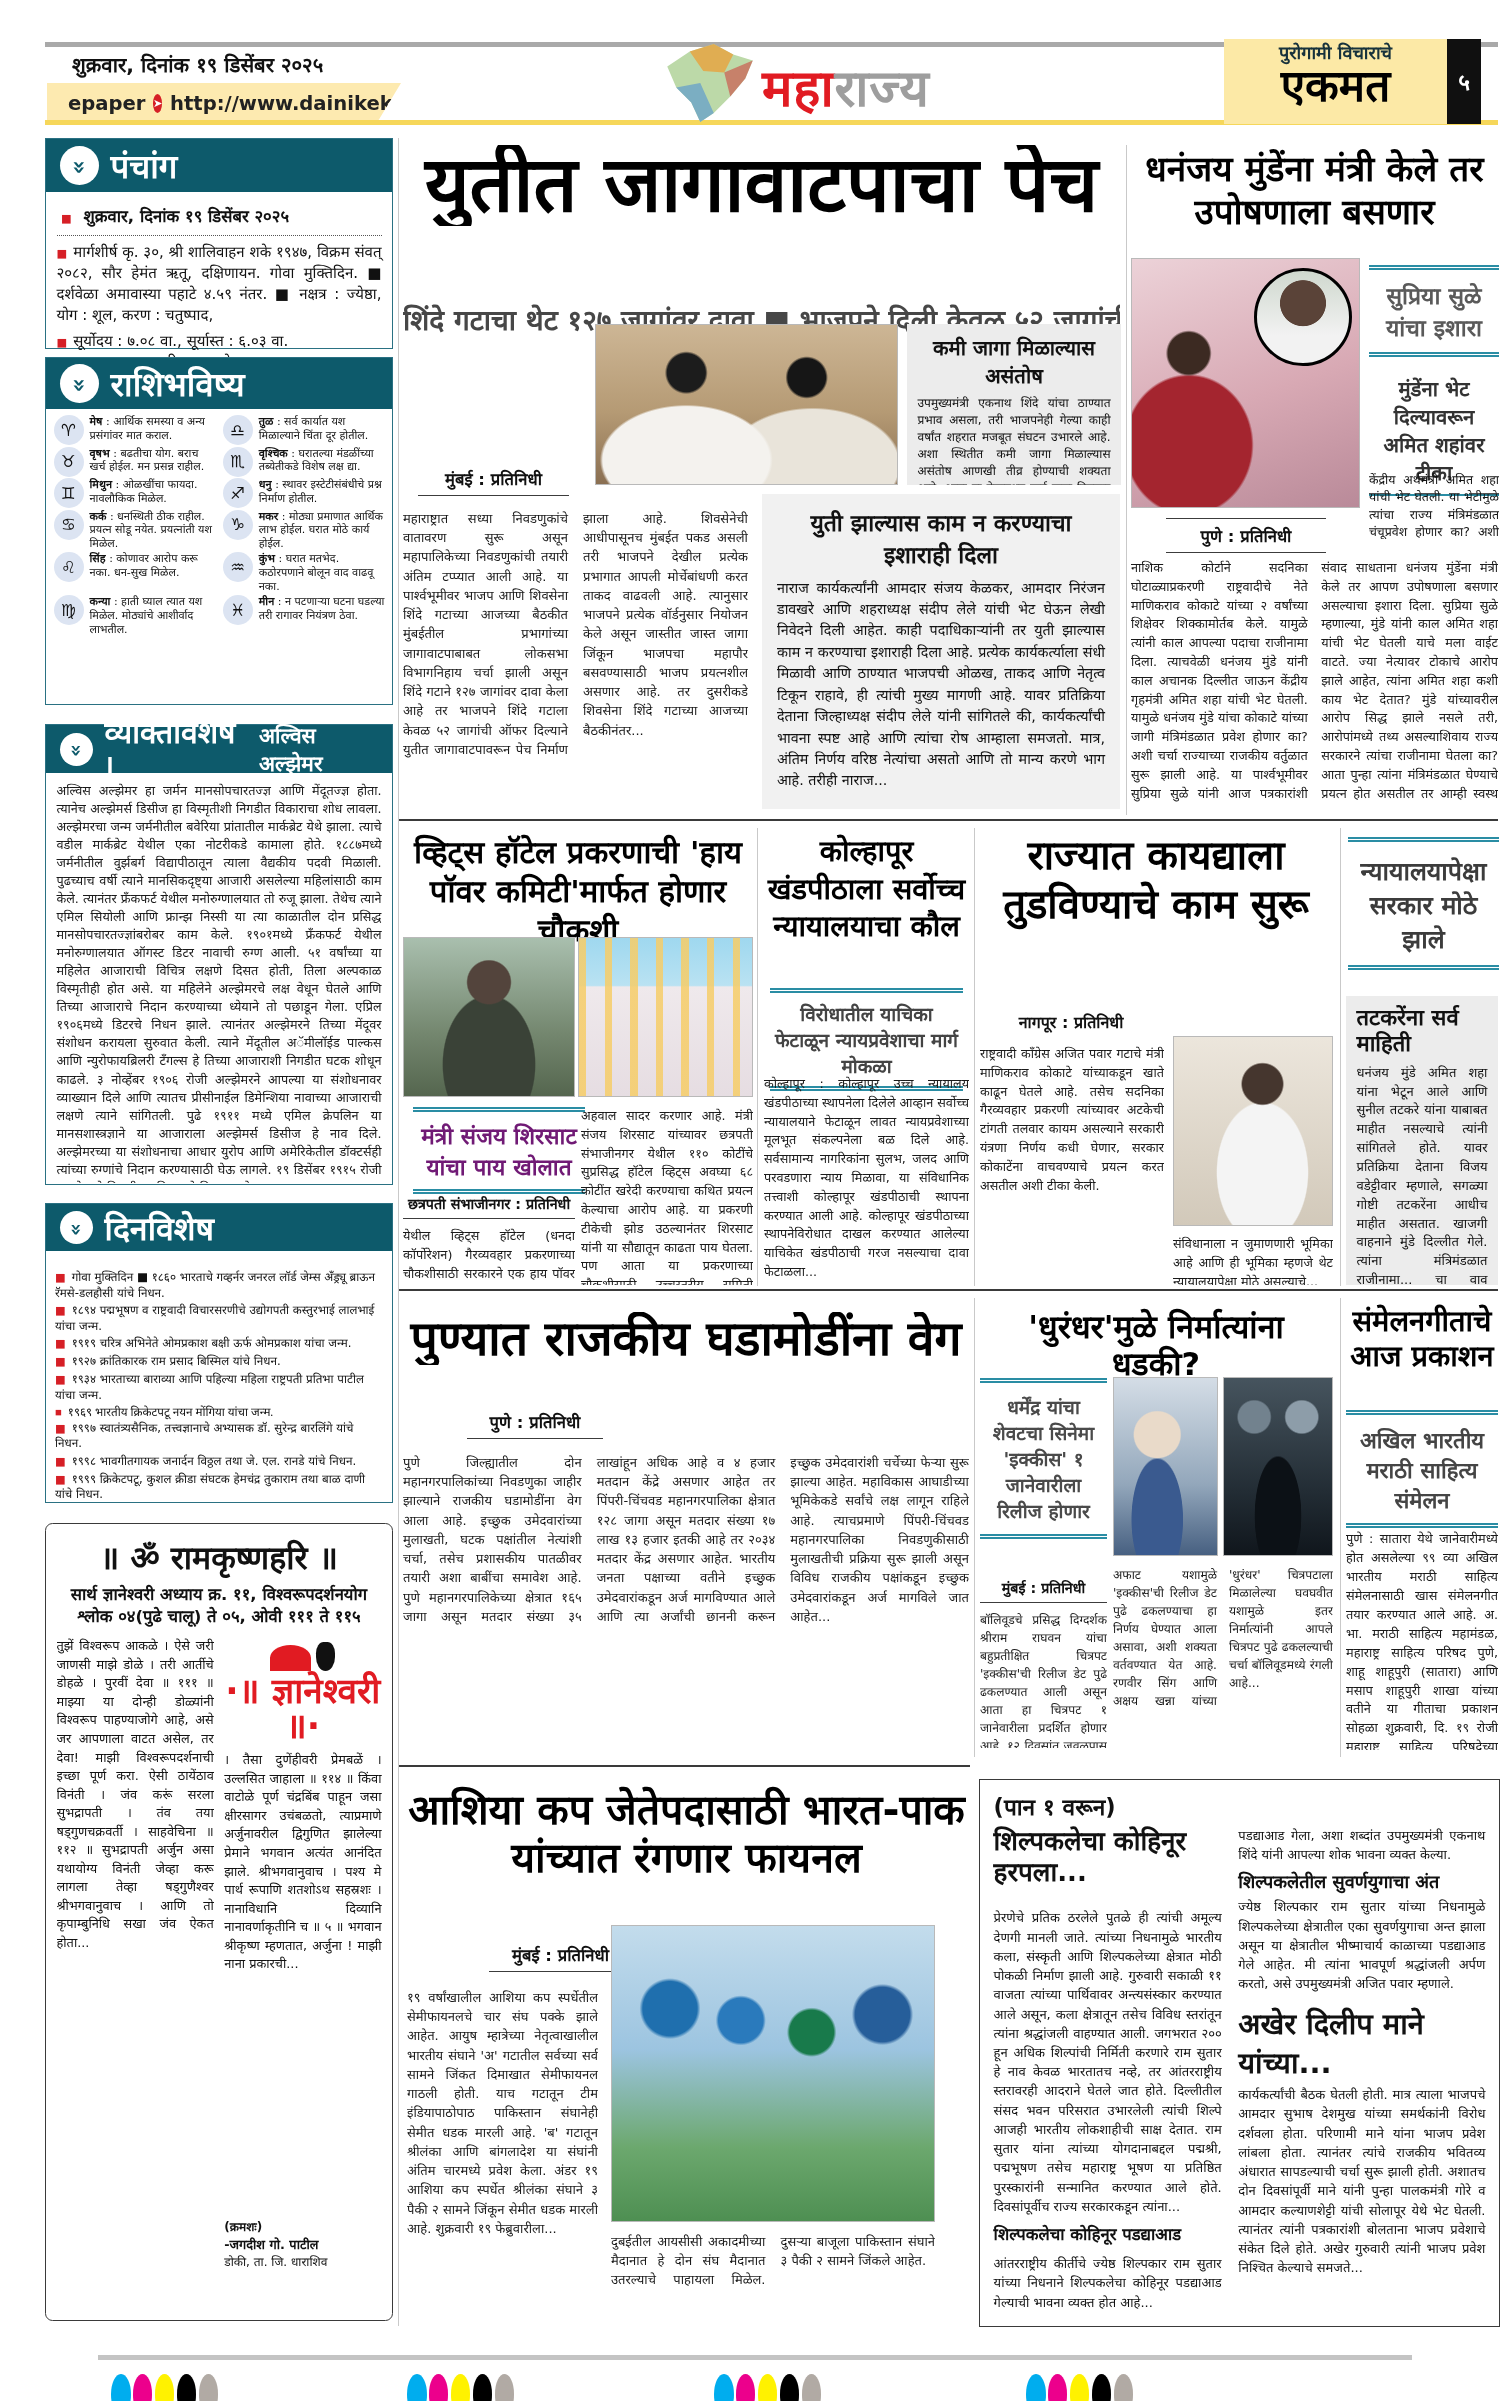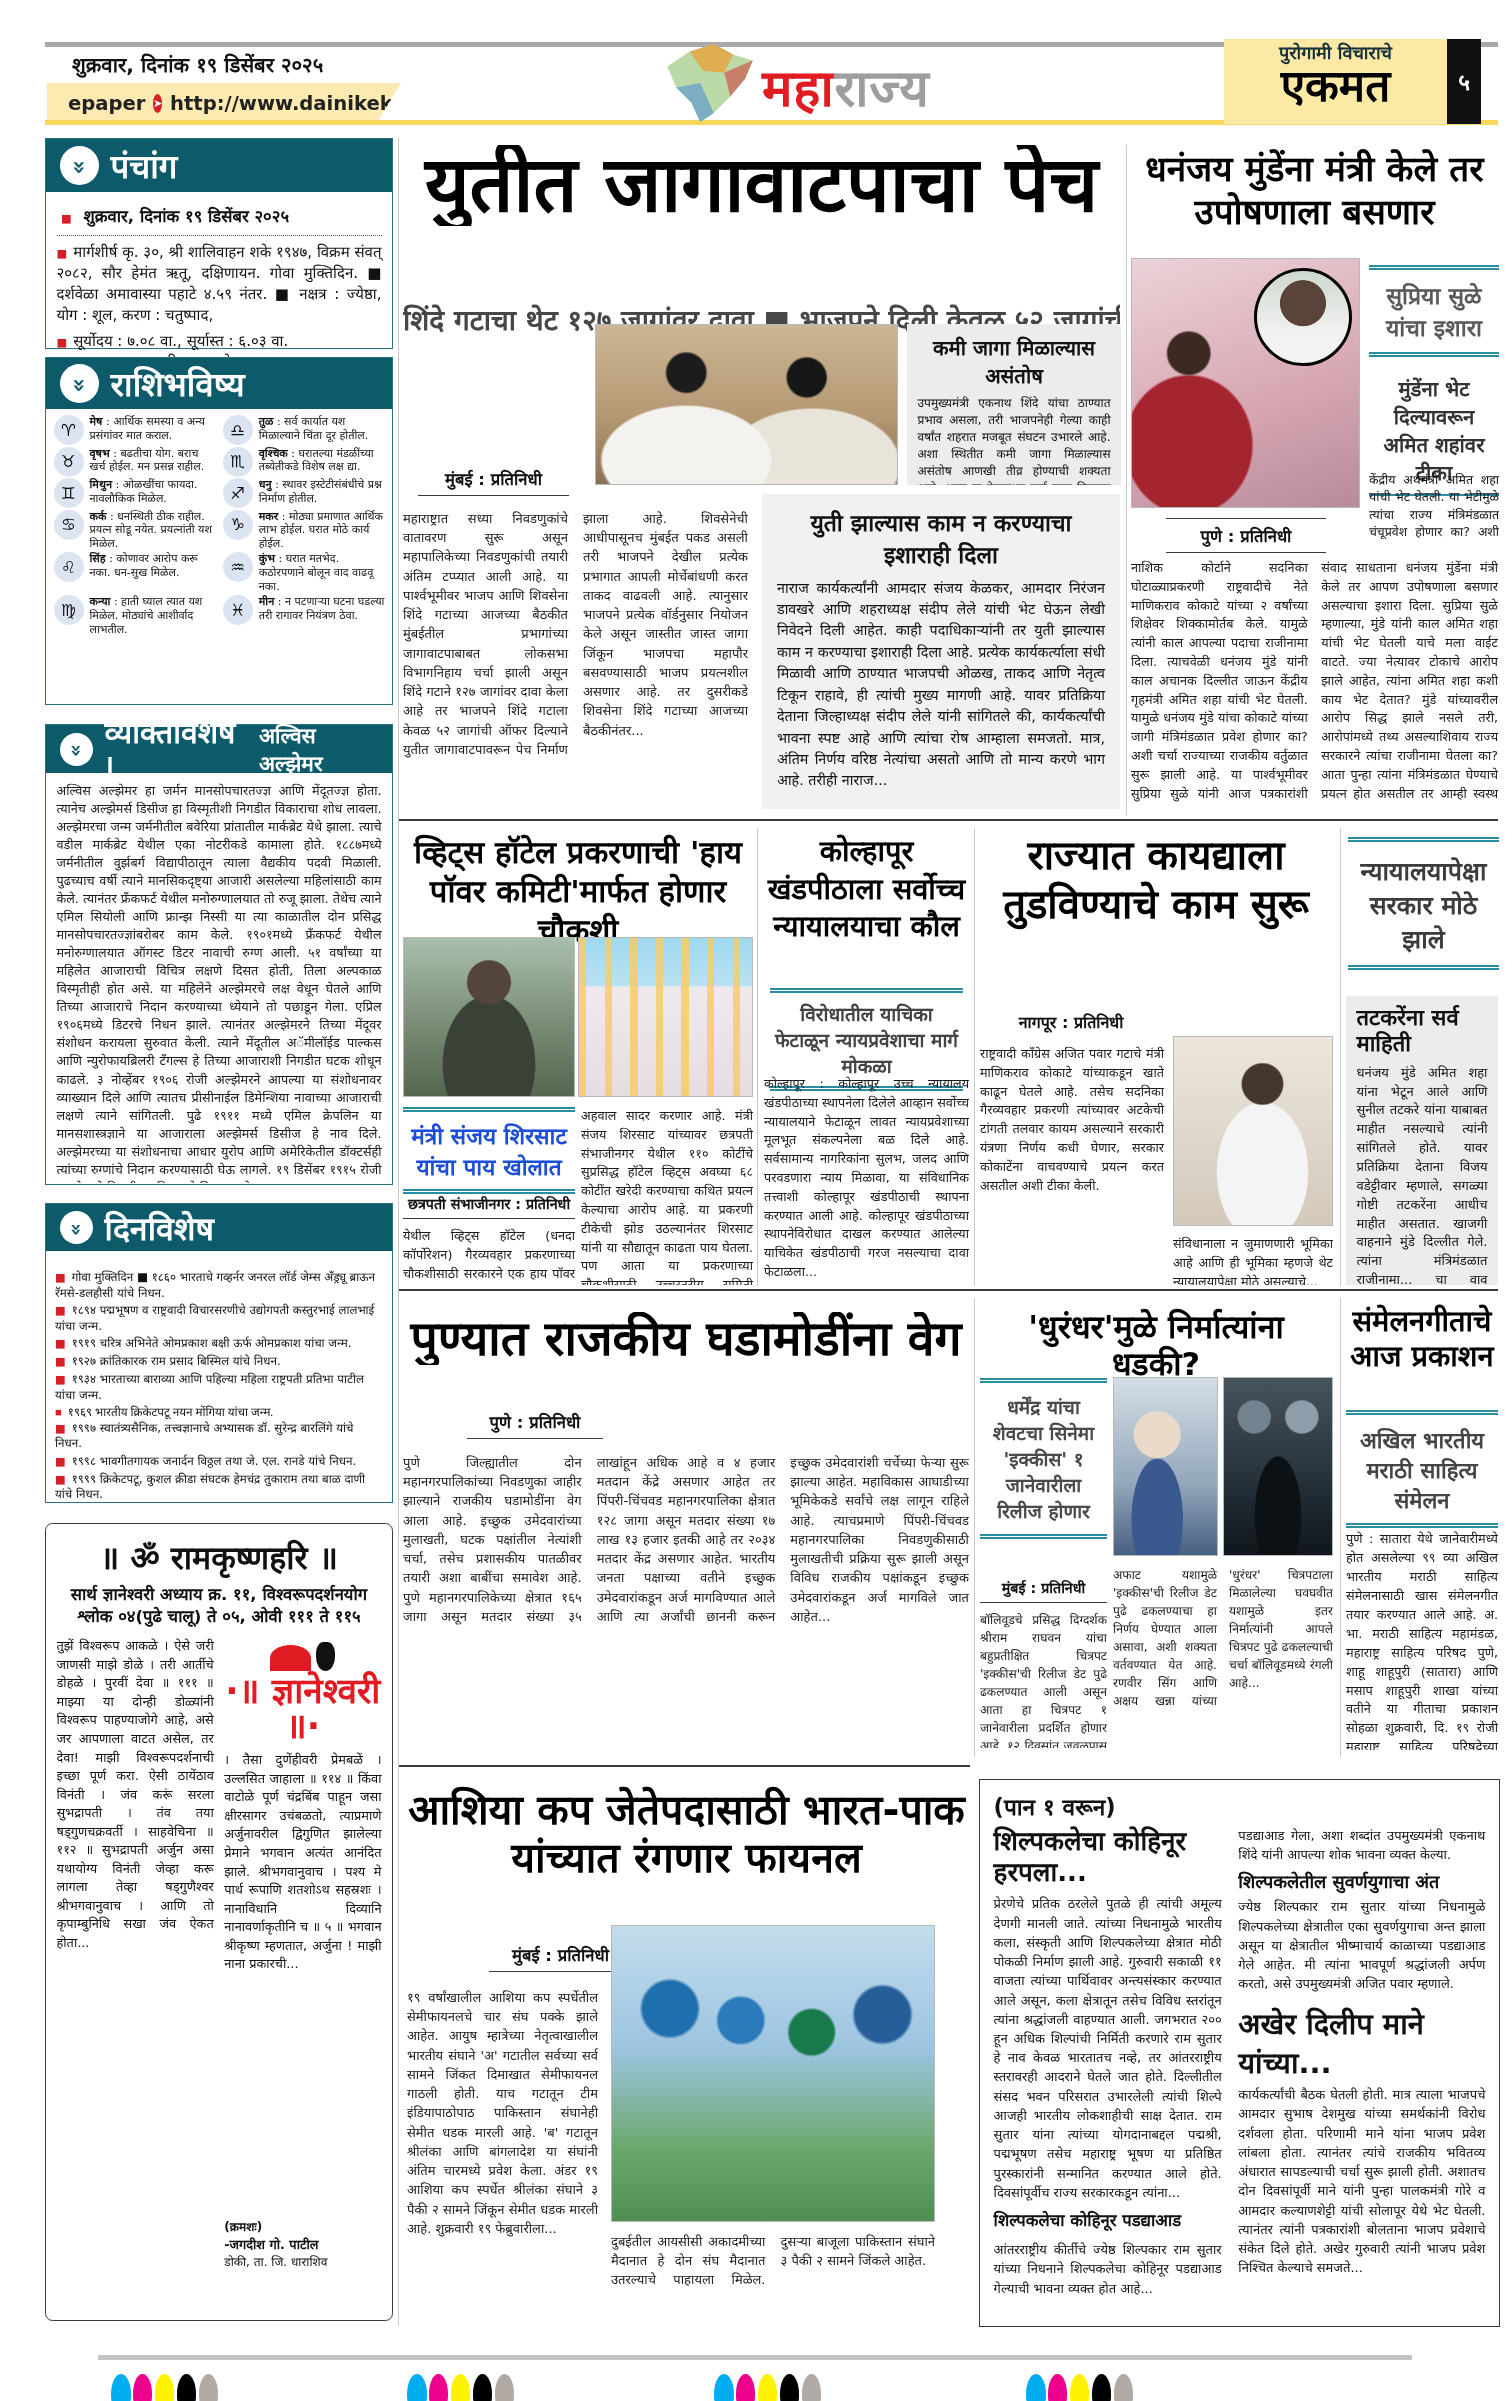--- a/index.html
+++ b/index.html
@@ -230,21 +230,21 @@
   <div class="abs bodytxt" style="left:1131px;top:559px;width:367px;height:253px;column-count:2;column-gap:13.6px;font-size:12.7px;">नाशिक कोर्टाने सदनिका घोटाळ्याप्रकरणी राष्ट्रवादीचे नेते माणिकराव कोकाटे यांच्या २ वर्षांच्या शिक्षेवर शिक्कामोर्तब केले. यामुळे त्यांनी काल आपल्या पदाचा राजीनामा दिला. त्याचवेळी धनंजय मुंडे यांनी काल अचानक दिल्लीत जाऊन केंद्रीय गृहमंत्री अमित शहा यांची भेट घेतली. यामुळे धनंजय मुंडे यांचा कोकाटे यांच्या जागी मंत्रिमंडळात प्रवेश होणार का? अशी चर्चा राज्याच्या राजकीय वर्तुळात सुरू झाली आहे. या पार्श्वभूमीवर सुप्रिया सुळे यांनी आज पत्रकारांशी संवाद साधताना धनंजय मुंडेंना मंत्री केले तर आपण उपोषणाला बसणार असल्याचा इशारा दिला. सुप्रिया सुळे म्हणाल्या, मुंडे यांनी काल अमित शहा यांची भेट घेतली याचे मला वाईट वाटते. ज्या नेत्यावर टोकाचे आरोप झाले आहेत, त्यांना अमित शहा कशी काय भेट देतात? मुंडे यांच्यावरील आरोप सिद्ध झाले नसले तरी, आरोपांमध्ये तथ्य असल्याशिवाय राज्य सरकारने त्यांचा राजीनामा घेतला का? आता पुन्हा त्यांना मंत्रिमंडळात घेण्याचे प्रयत्न होत असतील तर आम्ही स्वस्थ बसणार नाही. मुंडेंना पुन्हा मंत्री केले तर आम्ही बीडला जाऊन उपोषण करू आणि राज्यभरात मोठे आंदोलन छेडू असे त्या म्हणाल्या. कोकाटे यांच्या राजीनाम्यामुळे अजित पवार यांच्या नेतृत्वातील राष्ट्रवादी काँग्रेसला पर्यायाने महायुती सरकारला...</div>
 
   <div class="abs hline" style="left:399px;top:819px;width:1099px;"></div>
   <div class="abs vline" style="left:757px;top:828px;height:458px;"></div>
   <div class="abs vline" style="left:974px;top:828px;height:458px;"></div>
   <div class="abs vline" style="left:1340px;top:828px;height:458px;"></div>
 
   <div class="abs hl" style="left:403px;top:833px;width:350px;font-size:31px;line-height:1.25;">व्हिट्स हॉटेल प्रकरणाची 'हाय पॉवर कमिटी'मार्फत होणार चौकशी</div>
   <div class="ph ph-vitsmin" style="left:403px;top:937px;width:172px;height:160px;"></div>
   <div class="ph ph-vitshotel" style="left:578px;top:937px;width:175px;height:160px;"></div>
-  <div class="abs krule kicker" style="left:403px;top:1107px;width:172px;font-size:22.6px;padding:7.5px 1.5px;color:#1d4ed8;">मंत्री संजय शिरसाट यांचा पाय खोलात</div>
+  <div class="abs krule kicker" style="left:413px;top:1107px;width:172px;font-size:22.6px;padding:7.5px 1.5px;color:#701a75;">मंत्री संजय शिरसाट यांचा पाय खोलात</div>
   <div class="abs byline" style="left:403px;top:1194px;width:172px;font-size:14.3px;">छत्रपती संभाजीनगर : प्रतिनिधी</div>
   <div class="abs bodytxt" style="left:403px;top:1227px;width:172px;height:57px;font-size:12.7px;">येथील व्हिट्स हॉटेल (धनदा कॉर्पोरेशन) गैरव्यवहार प्रकरणाच्या चौकशीसाठी सरकारने एक हाय पॉवर समिती नियुक्त केली असून, ही समिती ८ दिवसांत तपास करून अहवाल...</div>
   <div class="abs bodytxt" style="left:581px;top:1107px;width:172px;height:178px;font-size:12.7px;">अहवाल सादर करणार आहे. मंत्री संजय शिरसाट यांच्यावर छत्रपती संभाजीनगर येथील ११० कोटींचे सुप्रसिद्ध हॉटेल व्हिट्स अवघ्या ६८ कोटींत खरेदी करण्याचा कथित प्रयत्न केल्याचा आरोप आहे. या प्रकरणी टीकेची झोड उठल्यानंतर शिरसाट यांनी या सौद्यातून काढता पाय घेतला. पण आता या प्रकरणाच्या चौकशीसाठी उच्चस्तरीय समिती नेमण्यात आली असून मंत्री शिरसाट यांच्या उच्चस्तरीय समिती नेमल्यामुळे अडचणी वाढण्याची शक्यता आहे...</div>
 
   <div class="abs hl" style="left:764px;top:833px;width:205px;font-size:29px;line-height:1.3;">कोल्हापूर खंडपीठाला सर्वोच्च न्यायालयाचा कौल</div>
   <div class="abs krule kicker" style="left:770px;top:988px;width:193px;font-size:19px;padding:7.5px 1.5px;color:#444;">विरोधातील याचिका फेटाळून न्यायप्रवेशाचा मार्ग मोकळा</div>
   <div class="abs bodytxt" style="left:764px;top:1075px;width:205px;height:209px;font-size:12.7px;">कोल्हापूर : कोल्हापूर उच्च न्यायालय खंडपीठाच्या स्थापनेला दिलेले आव्हान सर्वोच्च न्यायालयाने फेटाळून लावत न्यायप्रवेशाच्या मूलभूत संकल्पनेला बळ दिले आहे. सर्वसामान्य नागरिकांना सुलभ, जलद आणि परवडणारा न्याय मिळावा, या संविधानिक तत्त्वाशी कोल्हापूर खंडपीठाची स्थापना करण्यात आली आहे. कोल्हापूर खंडपीठाच्या स्थापनेविरोधात दाखल करण्यात आलेल्या याचिकेत खंडपीठाची गरज नसल्याचा दावा फेटाळला...</div>
 
   <div class="abs hl" style="left:980px;top:831px;width:352px;font-size:40px;line-height:1.22;">राज्यात कायद्याला तुडविण्याचे काम सुरू</div>
   <div class="abs byline" style="left:988px;top:1011px;width:166px;font-size:16px;border-bottom:none;text-align:center;font-weight:900;">नागपूर : प्रतिनिधी</div>
@@ -283,21 +283,21 @@
   <div class="abs hl" style="left:407px;top:1786px;width:559px;font-size:41px;line-height:1.18;">आशिया कप जेतेपदासाठी भारत-पाक यांच्यात रंगणार फायनल</div>
   <div class="abs byline" style="left:489px;top:1943px;width:143px;font-size:16.6px;">मुंबई : प्रतिनिधी</div>
   <div class="ph ph-cricket" style="left:611px;top:1925px;width:324px;height:297px;"></div>
   <div class="abs bodytxt" style="left:407px;top:1988px;width:191px;height:336px;">१९ वर्षांखालील आशिया कप स्पर्धेतील सेमीफायनलचे चार संघ पक्के झाले आहेत. आयुष म्हात्रेच्या नेतृत्वाखालील भारतीय संघाने 'अ' गटातील सर्वच्या सर्व सामने जिंकत दिमाखात सेमीफायनल गाठली होती. याच गटातून टीम इंडियापाठोपाठ पाकिस्तान संघानेही सेमीत धडक मारली आहे. 'ब' गटातून श्रीलंका आणि बांगलादेश या संघांनी अंतिम चारमध्ये प्रवेश केला. अंडर १९ आशिया कप स्पर्धेत श्रीलंका संघाने ३ पैकी २ सामने जिंकून सेमीत धडक मारली आहे. शुक्रवारी १९ फेब्रुवारीला...</div>
   <div class="abs bodytxt" style="left:611px;top:2232px;width:324px;height:89px;column-count:2;column-gap:15px;">दुबईतील आयसीसी अकादमीच्या मैदानात हे दोन संघ मैदानात उतरल्याचे पाहायला मिळेल. दुसऱ्या बाजूला पाकिस्तान संघाने ३ पैकी २ सामने जिंकले आहेत.</div>
 
   <div class="abs" style="left:979px;top:1779px;width:521px;height:548px;border:1.9px solid #3a3a3a;box-sizing:border-box;padding:10.5px 13.6px;overflow:hidden;">
     <div style="font-size:22.6px;font-weight:900;margin-bottom:4.5px;">(पान १ वरून)</div>
     <div style="display:flex;gap:16.6px;">
       <div style="width:48%;">
-        <div style="font-size:26px;font-weight:900;line-height:1.2;margin-bottom:6px;">शिल्पकलेचा कोहिनूर हरपला...</div>
+        <div style="font-size:26px;font-weight:900;line-height:1.2;margin-bottom:20px;">शिल्पकलेचा कोहिनूर हरपला...</div>
         <div class="jtxt" style="font-size:13px;line-height:1.48;">प्रेरणेचे प्रतिक ठरलेले पुतळे ही त्यांची अमूल्य देणगी मानली जाते. त्यांच्या निधनामुळे भारतीय कला, संस्कृती आणि शिल्पकलेच्या क्षेत्रात मोठी पोकळी निर्माण झाली आहे. गुरुवारी सकाळी ११ वाजता त्यांच्या पार्थिवावर अन्त्यसंस्कार करण्यात आले असून, कला क्षेत्रातून तसेच विविध स्तरांतून त्यांना श्रद्धांजली वाहण्यात आली. जगभरात २०० हून अधिक शिल्पांची निर्मिती करणारे राम सुतार हे नाव केवळ भारतातच नव्हे, तर आंतरराष्ट्रीय स्तरावरही आदराने घेतले जात होते. दिल्लीतील संसद भवन परिसरात उभारलेली त्यांची शिल्पे आजही भारतीय लोकशाहीची साक्ष देतात. राम सुतार यांना त्यांच्या योगदानाबद्दल पद्मश्री, पद्मभूषण तसेच महाराष्ट्र भूषण या प्रतिष्ठित पुरस्कारांनी सन्मानित करण्यात आले होते. दिवसांपूर्वीच राज्य सरकारकडून त्यांना...</div>
         <div style="font-size:16.6px;font-weight:900;margin:6px 0 9px 0;">शिल्पकलेचा कोहिनूर पडद्याआड</div>
         <div class="jtxt" style="font-size:13px;line-height:1.48;">आंतरराष्ट्रीय कीर्तीचे ज्येष्ठ शिल्पकार राम सुतार यांच्या निधनाने शिल्पकलेचा कोहिनूर पडद्याआड गेल्याची भावना व्यक्त होत आहे...</div>
       </div>
       <div style="width:52%;">
         <div class="jtxt" style="font-size:13px;line-height:1.48;">पडद्याआड गेला, अशा शब्दांत उपमुख्यमंत्री एकनाथ शिंदे यांनी आपल्या शोक भावना व्यक्त केल्या.</div>
         <div style="font-size:18px;font-weight:900;margin:4.5px 0;">शिल्पकलेतील सुवर्णयुगाचा अंत</div>
         <div class="jtxt" style="font-size:13px;line-height:1.48;">ज्येष्ठ शिल्पकार राम सुतार यांच्या निधनामुळे शिल्पकलेच्या क्षेत्रातील एका सुवर्णयुगाचा अन्त झाला असून या क्षेत्रातील भीष्माचार्य काळाच्या पडद्याआड गेले आहेत. मी त्यांना भावपूर्ण श्रद्धांजली अर्पण करतो, असे उपमुख्यमंत्री अजित पवार म्हणाले.</div>
         <div style="font-size:29px;font-weight:900;margin:9px 0 4.5px 0;">अखेर दिलीप माने यांच्या...</div>
         <div class="jtxt" style="font-size:13px;line-height:1.48;">कार्यकर्त्यांची बैठक घेतली होती. मात्र त्याला भाजपचे आमदार सुभाष देशमुख यांच्या समर्थकांनी विरोध दर्शवला होता. परिणामी माने यांना भाजप प्रवेश लांबला होता. त्यानंतर त्यांचे राजकीय भवितव्य अंधारात सापडल्याची चर्चा सुरू झाली होती. अशातच दोन दिवसांपूर्वी माने यांनी पुन्हा पालकमंत्री गोरे व आमदार कल्याणशेट्टी यांची सोलापूर येथे भेट घेतली. त्यानंतर त्यांनी पत्रकारांशी बोलताना भाजप प्रवेशाचे संकेत दिले होते. अखेर गुरुवारी त्यांनी भाजप प्रवेश निश्चित केल्याचे समजते...</div>

